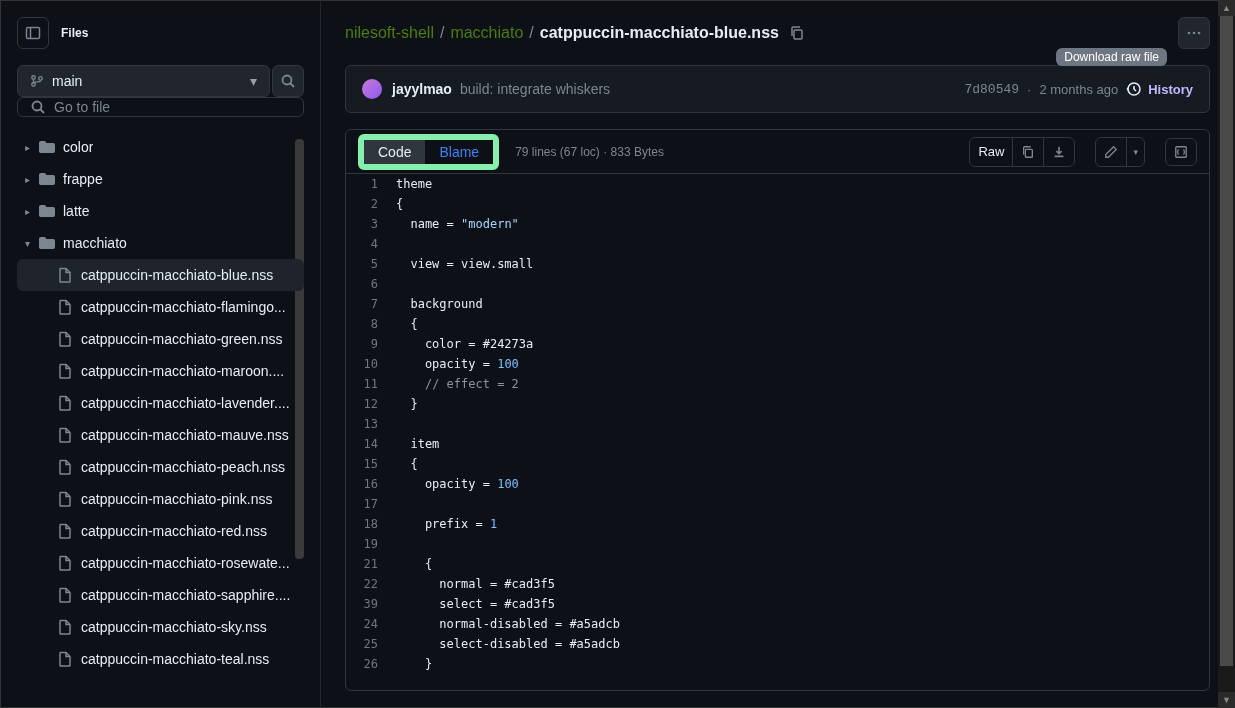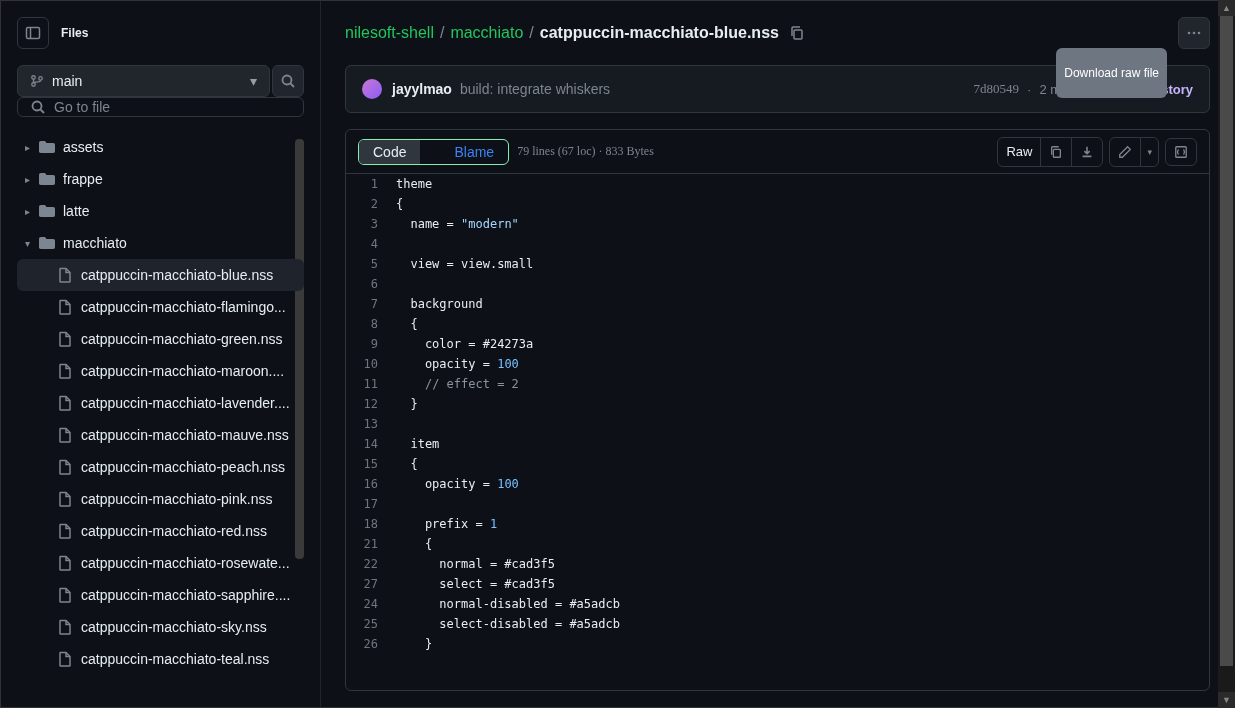--- a/index.html
+++ b/index.html
@@ -24,44 +24,44 @@
 .tree-item .fileicon { color: #7d8590; margin-right: 8px; margin-left: 16px; display:flex; }
 .tree-item .name { overflow: hidden; text-overflow: ellipsis; }
 .tree-item.nested { padding-left: 24px; }
 .tree-item.selected { background: #1f242c; position: relative; }
 .tree-item.selected::before { content: ""; position: absolute; left: -16px; top: 4px; bottom: 4px; width: 4px; background: #1f6feb; border-radius: 2px; }
 .inner-scroll { position: absolute; right: 0; top: 0; width: 9px; height: 100%; }
 .inner-thumb { background: #3a3a3a; width: 100%; border-radius: 4px; }
 .main { flex: 1; padding: 16px 24px 16px 24px; overflow: hidden; display: flex; flex-direction: column; }
 .breadcrumb-row { display: flex; align-items: center; margin-bottom: 16px; }
 .breadcrumb { font-size: 16px; display: flex; align-items: center; gap: 6px; }
-.breadcrumb a { color: #22c55e; }
+.breadcrumb a { color: #4d7c0f; }
 .breadcrumb .sep { color: #7d8590; }
 .breadcrumb .cur { font-weight: 600; color: #e6edf3; }
 .copy-path { margin-left: 10px; color: #7d8590; display:flex; }
 .more-menu { margin-left: auto; width: 32px; height: 32px; background: #21262d; border: 1px solid #30363d; border-radius: 6px; display: flex; align-items: center; justify-content: center; color: #7d8590; }
 .commit-bar { background: #161b22; border: 1px solid #30363d; border-radius: 6px; height: 48px; display: flex; align-items: center; padding: 0 16px; margin-bottom: 16px; position: relative; }
 .avatar { width: 20px; height: 20px; border-radius: 50%; background: linear-gradient(135deg,#c977d6,#8b5cf6); margin-right: 10px; }
 .author { font-weight: 600; font-size: 14px; margin-right: 8px; }
 .commit-msg { color: #7d8590; font-size: 14px; }
 .commit-right { margin-left: auto; display: flex; align-items: center; gap: 8px; font-size: 13px; color: #7d8590; }
-.hash { font-family: Liberation Serif, serif; margin-left: 44px; }
+.hash { font-family: Liberation Mono, monospace; margin-left: 44px; }
 .history-btn { display: flex; align-items: center; gap: 6px; color: #c4b5fd; font-weight:600; }
 .code-box { background: #0d1117; border: 1px solid #30363d; border-radius: 6px; flex: 1; display: flex; flex-direction: column; overflow: hidden; }
 .code-toolbar { height: 44px; border-bottom: 1px solid #30363d; display: flex; align-items: center; padding: 0 12px; gap: 8px; position: relative; }
-.tab-group { display: flex; border: 1px solid #86efac; border-radius: 6px; overflow: hidden; gap: 20px; }
+.tab-group { display: flex; border: 6px solid #86efac; border-radius: 6px; overflow: hidden; }
 .tab { padding: 4px 14px; font-size: 14px; color: #3b82f6; cursor: pointer; }
 .tab.active { background: #30363d; color: #e6edf3; }
-.file-meta { color: #7d8590; font-size: 12px; font-family: Liberation Serif, serif; }
-.toolbar-right { margin-left: auto; display: flex; align-items: center; gap: 6px; }
+.file-meta { color: #7d8590; font-size: 12px; font-family: Liberation Sans, sans-serif; margin-left: 8px; }
+.toolbar-right { margin-left: auto; display: flex; align-items: center; gap: 20px; }
 .tbtn { height: 28px; border: 1px solid #30363d; border-radius: 6px; padding: 0 8px; display: flex; align-items: center; justify-content: center; color: #7d8590; font-size: 13px; background: transparent; }
 .tbtn-group { display: flex; border: 1px solid #30363d; border-radius: 6px; overflow: hidden; }
 .tbtn-group .tbtn { border: none; border-right: 1px solid #30363d; border-radius: 0; }
 .tbtn-group .tbtn:last-child { border-right: none; }
-.tooltip { position: absolute; right: 42px; top: -18px; background: #6e7681; color: #fff; font-size: 12px; padding: 18px 8px; border-radius: 6px; white-space: nowrap; }
+.tooltip { position: absolute; right: 42px; top: -18px; background: #6e7681; color: #fff; font-size: 12px; padding: 2px 8px; border-radius: 6px; white-space: nowrap; }
 .code-body { flex: 1; overflow: auto; font-family: ui-monospace, SFMono-Regular, "SF Mono", Menlo, Consolas, monospace; font-size: 12px; line-height: 20px; }
 .code-line { display: flex; }
 .lineno { width: 50px; text-align: right; color: #6e7681; padding-right: 18px; user-select: none; }
 .linec { white-space: pre; color: #e6edf3; }
 .s-str { color: #a5d6ff; }
 .s-num { color: #79c0ff; }
 .s-com { color: #8b949e; }
 svg { display: block; }
 </style>
 </head>
@@ -107,21 +107,21 @@
       <div class="inner-scroll">
           <div class="inner-thumb" style="height:75%; margin-top:8px;"></div>
         </div>
     <div class="tree-item">
           <span class="chev">▸</span>
           <span class="foldicon">
             <svg width="16" height="16" viewBox="0 0 16 16" fill="#7d8590">
               <path d="M1.75 2A1.75 1.75 0 000 3.75v8.5C0 13.216.784 14 1.75 14h12.5A1.75 1.75 0 0016 12.25V5.75A1.75 1.75 0 0014.25 4H7.5L6 2H1.75z"></path>
             </svg>
           </span>
-          <span class="name">assets</span>
+          <span class="name">color</span>
         </div>
         <div class="tree-item">
           <span class="chev">▸</span>
           <span class="foldicon">
             <svg width="16" height="16" viewBox="0 0 16 16" fill="#7d8590">
               <path d="M1.75 2A1.75 1.75 0 000 3.75v8.5C0 13.216.784 14 1.75 14h12.5A1.75 1.75 0 0016 12.25V5.75A1.75 1.75 0 0014.25 4H7.5L6 2H1.75z"></path>
             </svg>
           </span>
           <span class="name">frappe</span>
         </div>
@@ -414,29 +414,33 @@
           </div>
           <div class="code-line">
             <span class="lineno">17</span>
             <span class="linec"></span>
           </div>
           <div class="code-line">
             <span class="lineno">18</span>
             <span class="linec">    prefix = <span class="s-num">1</span></span>
           </div>
           <div class="code-line">
+            <span class="lineno">19</span>
+            <span class="linec"></span>
+          </div>
+          <div class="code-line">
             <span class="lineno">21</span>
             <span class="linec">    {</span>
           </div>
           <div class="code-line">
             <span class="lineno">22</span>
             <span class="linec">      normal = #cad3f5</span>
           </div>
           <div class="code-line">
-            <span class="lineno">27</span>
+            <span class="lineno">39</span>
             <span class="linec">      select = #cad3f5</span>
           </div>
           <div class="code-line">
             <span class="lineno">24</span>
             <span class="linec">      normal-disabled = #a5adcb</span>
           </div>
           <div class="code-line">
             <span class="lineno">25</span>
             <span class="linec">      select-disabled = #a5adcb</span>
           </div>

